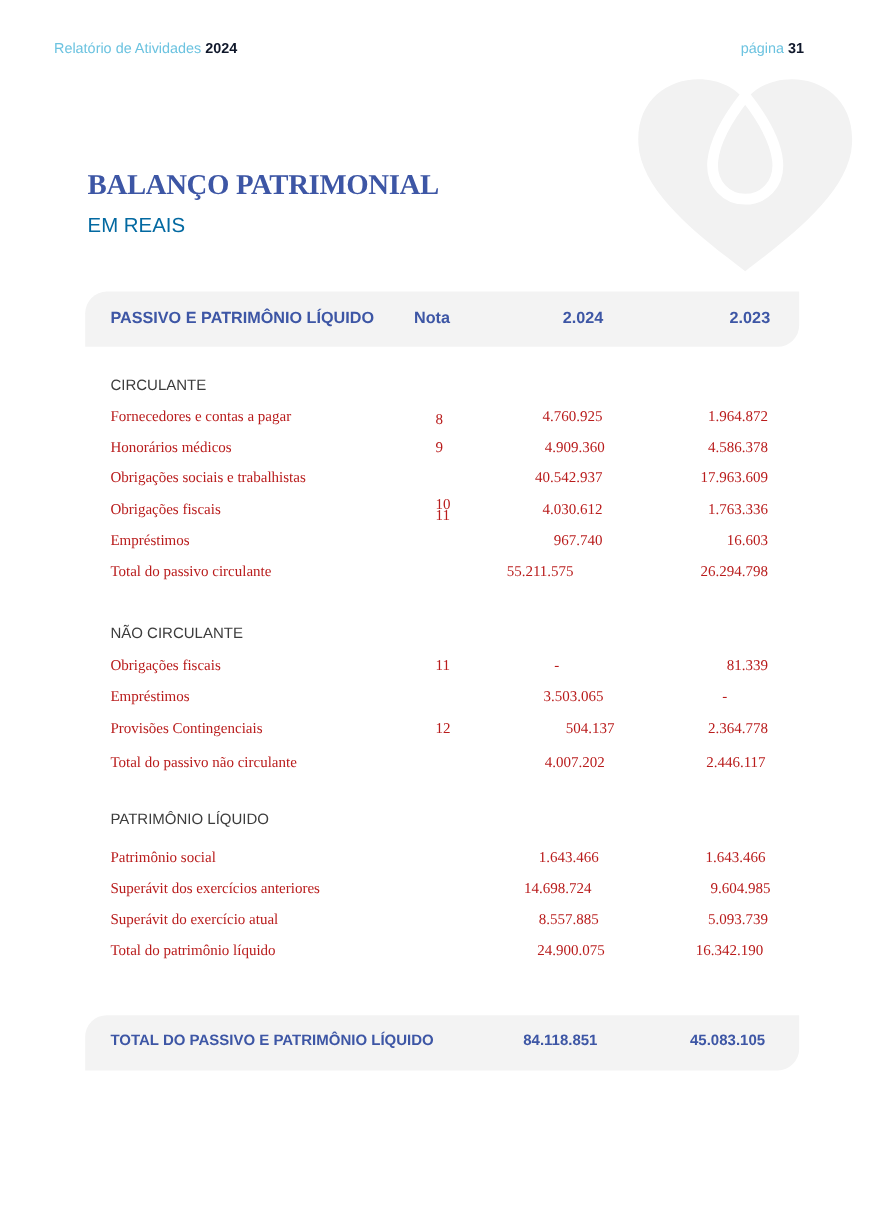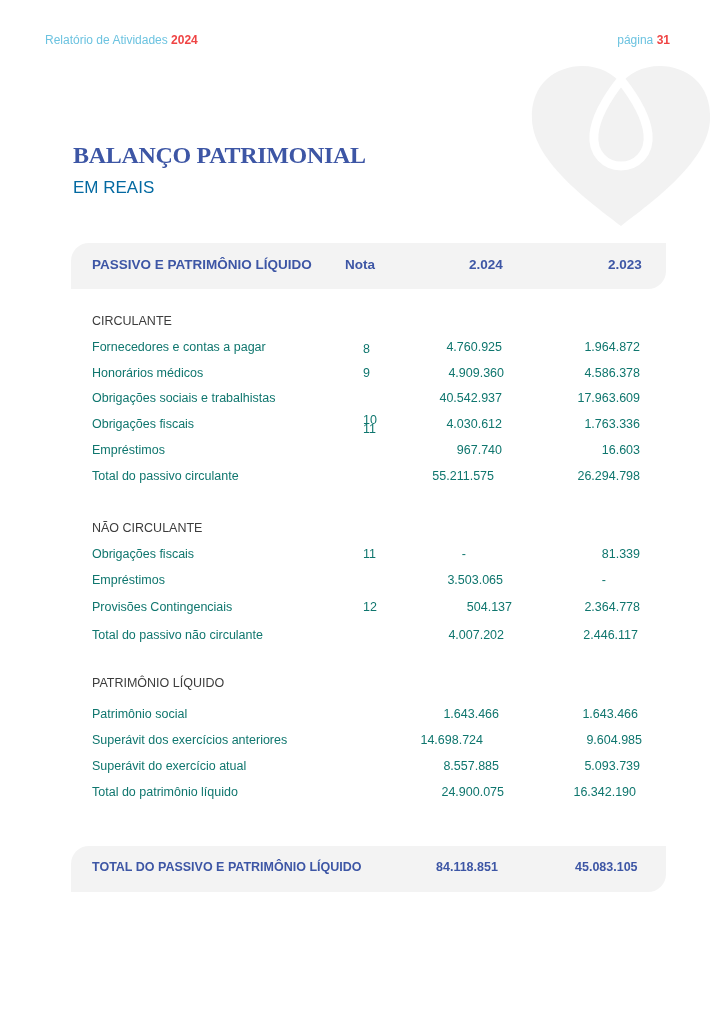--- a/index.html
+++ b/index.html
@@ -4,42 +4,42 @@
   <style>
     html, body { margin: 0; padding: 0; background: #ffffff; }
     body {
       width: 724px; height: 1024px; position: relative; overflow: hidden;
       font-family: "Liberation Sans", "DejaVu Sans", sans-serif;
       color: #3a3a3a;
     }
     .header-left {
       position: absolute; left: 45px; top: 33px; font-size: 12px; color: #6cc3e0;
     }
-    .header-left b, .header-right b { color: #ef4444; font-weight: 700; }
+    .header-left b, .header-right b { color: #0f172a; font-weight: 700; }
     .header-right {
       position: absolute; right: 54px; top: 33px; font-size: 12px; color: #6cc3e0;
     }
     .heart {
       position: absolute; left: 530px; top: 62px; width: 182px; height: 166px;
     }
     .title {
       position: absolute; left: 73px; top: 142px; font-size: 24px; font-weight: 700;
       color: #3d56a5; letter-spacing: -0.3px; font-family: Liberation Serif, serif;
     }
     .subtitle {
       position: absolute; left: 73px; top: 178px; font-size: 17px; color: #0369a1;
     }
     .bar {
       position: absolute; left: 71px; width: 595px; height: 46px;
       background: #f3f3f3; border-radius: 18px 0 18px 0;
       color: #3d56a5; font-weight: 700; font-size: 13.5px;
     }
     .bar span { position: absolute; top: 14px; }
     .row {
-      position: absolute; left: 92px; width: 560px; height: 18px; font-size: 12.5px; color: #0f766e;
+      position: absolute; left: 92px; width: 560px; height: 18px; font-size: 12.5px; color: #b91c1c; font-family: Liberation Serif, serif;
     }
     .row span { position: absolute; top: 0; white-space: nowrap; }
     .lbl { left: 0; }
     .nota { left: 271px; }
     .v24 { right: 150px; }
     .v23 { right: 12px; }
     .section { position: absolute; left: 92px; font-size: 12.5px; color: #3c3c3c; }
   </style>
 </head>
 <body>
@@ -95,21 +95,21 @@
 </div>
 <div class="row" style="top:443px;">
   <span class="lbl">Empréstimos</span>
   <span class="nota"></span>
   <span class="v24">967.740</span>
   <span class="v23">16.603</span>
 </div>
 <div class="row" style="top:469px;">
   <span class="lbl">Total do passivo circulante</span>
   <span class="nota"></span>
-  <span class="v24" style="right:158px;">55.211.575</span>
+  <span class="v24" style="right:174px;">55.211.575</span>
   <span class="v23">26.294.798</span>
 </div>
 
 <div class="section" style="top:521px;">NÃO CIRCULANTE</div>
 <div class="row" style="top:547px;">
   <span class="lbl">Obrigações fiscais</span>
   <span class="nota">11</span>
   <span class="v24" style="right:186px;">-</span>
   <span class="v23">81.339</span>
 </div>
@@ -135,21 +135,21 @@
 <div class="section" style="top:676px;">PATRIMÔNIO LÍQUIDO</div>
 <div class="row" style="top:707px;">
   <span class="lbl">Patrimônio social</span>
   <span class="nota"></span>
   <span class="v24" style="right:153px;">1.643.466</span>
   <span class="v23" style="right:14px;">1.643.466</span>
 </div>
 <div class="row" style="top:733px;">
   <span class="lbl">Superávit dos exercícios anteriores</span>
   <span class="nota"></span>
-  <span class="v24" style="right:169px;">14.698.724</span>
+  <span class="v24" style="right:159px;">14.698.724</span>
   <span class="v23" style="right:10px;">9.604.985</span>
 </div>
 <div class="row" style="top:759px;">
   <span class="lbl">Superávit do exercício atual</span>
   <span class="nota"></span>
   <span class="v24" style="right:153px;">8.557.885</span>
   <span class="v23">5.093.739</span>
 </div>
 <div class="row" style="top:785px;">
   <span class="lbl">Total do patrimônio líquido</span>

